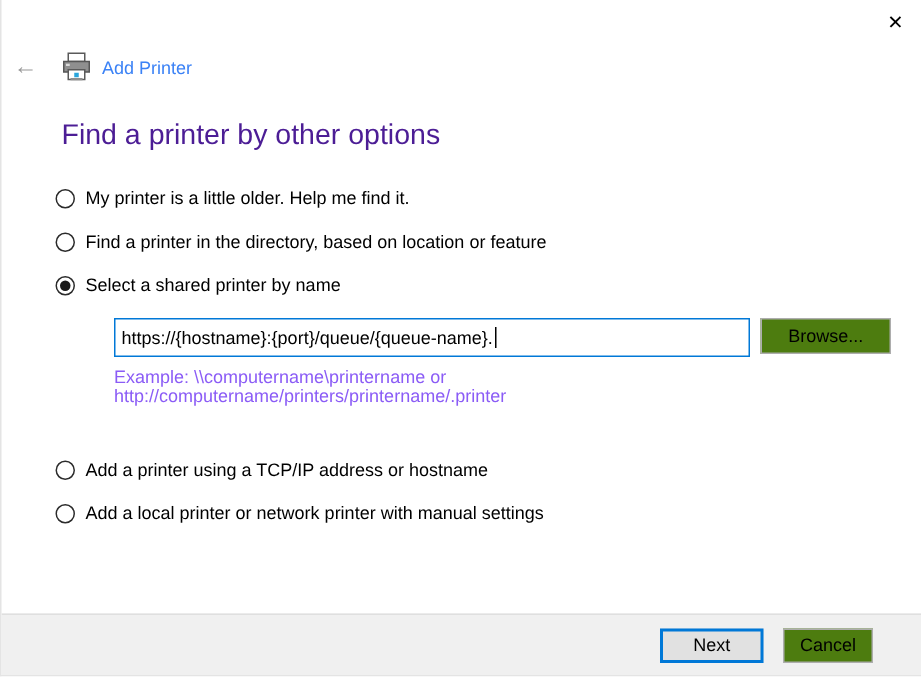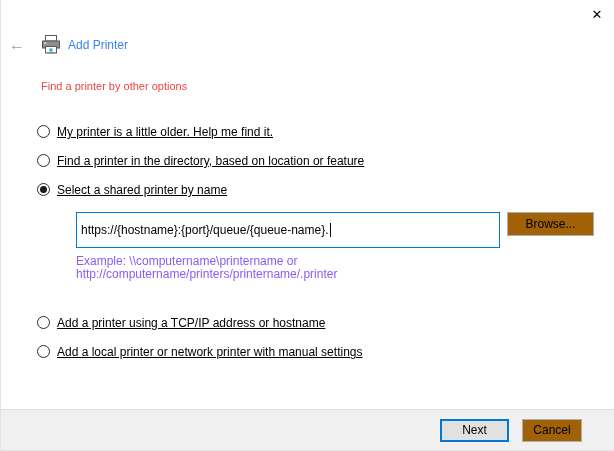--- a/index.html
+++ b/index.html
@@ -18,40 +18,40 @@
   .nav-header {
     position:absolute; left:8px; top:34px; display:flex; align-items:center;
   }
   .back-arrow {
     width:20px; font-size:16px; color:#9a9a9a; line-height:20px; text-align:left;
   }
   .printer-icon { margin-left:12px; width:20px; height:22px; display:inline-block; }
   .app-title { margin-left:7px; font-size:12px; color:#3b82f6; }
   .page-heading {
     position:absolute; left:40px; top:80px;
-    font-size:11px; color:#ef4444;
+    font-size:19px; color:#4c1d95;
   }
   .options { position:absolute; left:36px; top:125px; width:560px; }
-  .option-row { display:flex; align-items:flex-start; height:14px; margin-bottom:15px; cursor:default;text-decoration:underline; }
+  .option-row { display:flex; align-items:flex-end; height:14px; margin-bottom:15px; cursor:default; }
   .radio-circle {
     width:13px; height:13px; border:1px solid #2b2b2b; border-radius:50%;
     background:#fff; flex:0 0 13px; display:flex; align-items:center; justify-content:center;
   }
   .radio-dot { width:7px; height:7px; border-radius:50%; background:transparent; }
   .option-row.selected .radio-dot { background:#1a1a1a; }
   .option-label { margin-left:7px; white-space:nowrap; }
   .shared-block { margin-left:39px; }
   .input-row { display:flex; margin-top:6px; }
   .fake-input {
-    width:424px; height:36px; border:1.5px solid #0078d7; background:#fff;
+    width:424px; height:26px; border:1.5px solid #0078d7; background:#fff;
     display:flex; align-items:center; padding:0 4px; overflow:hidden; white-space:nowrap;
   }
   .caret { display:inline-block; width:1px; height:14px; background:#000; margin-left:1px; }
   .btn {
-    border:1px solid #adadad; background:#a16207; font-family:inherit; font-size:12px;
+    border:1px solid #adadad; background:#4d7c0f; font-family:inherit; font-size:12px;
     color:#000; text-align:center; cursor:default;
   }
   .browse-btn { margin-left:7px; width:87px; height:24px; }
   .example {
     margin-top:7px; line-height:13px; color:#8b5cf6;
   }
   .after-example { margin-top:35px; }
   .footer {
     position:absolute; left:0; right:0; bottom:0; height:41px;
     background:#f0f0f0; border-top:1px solid #dfdfdf;

